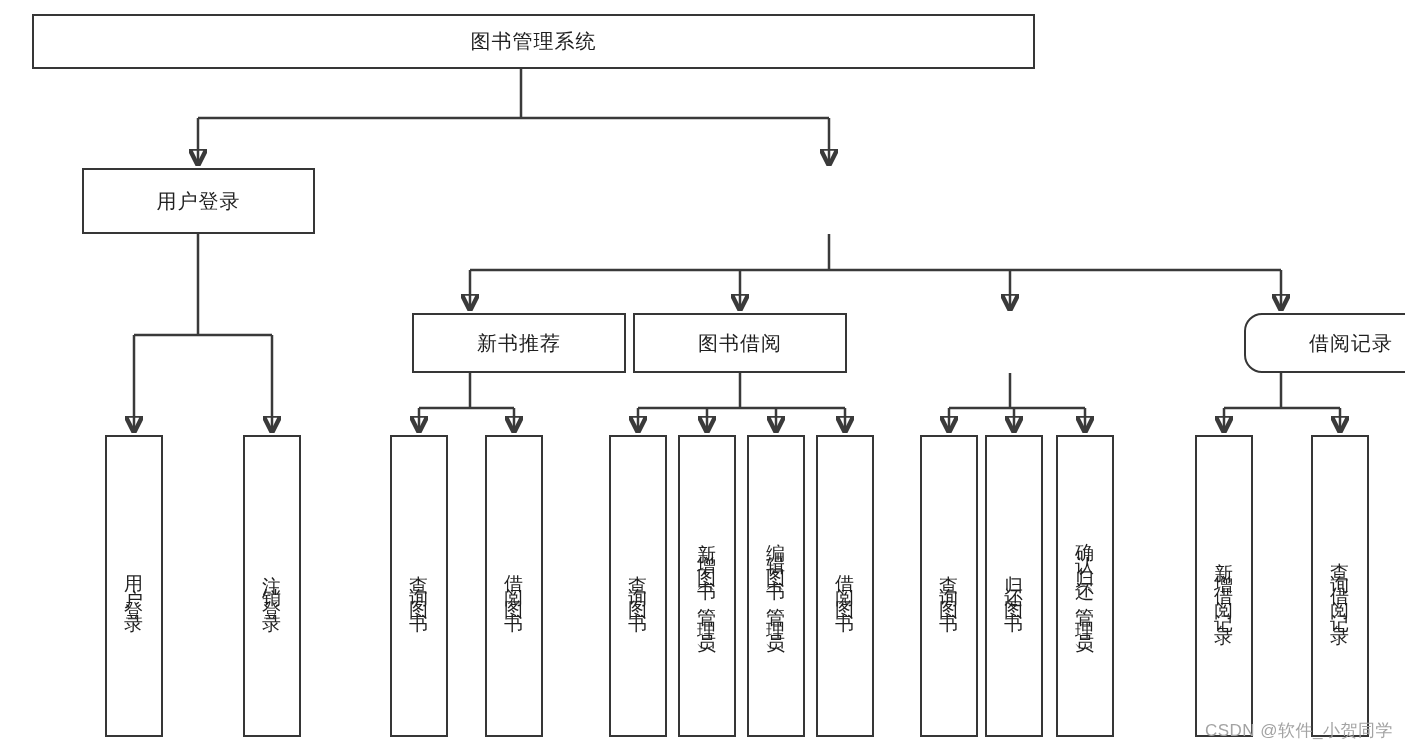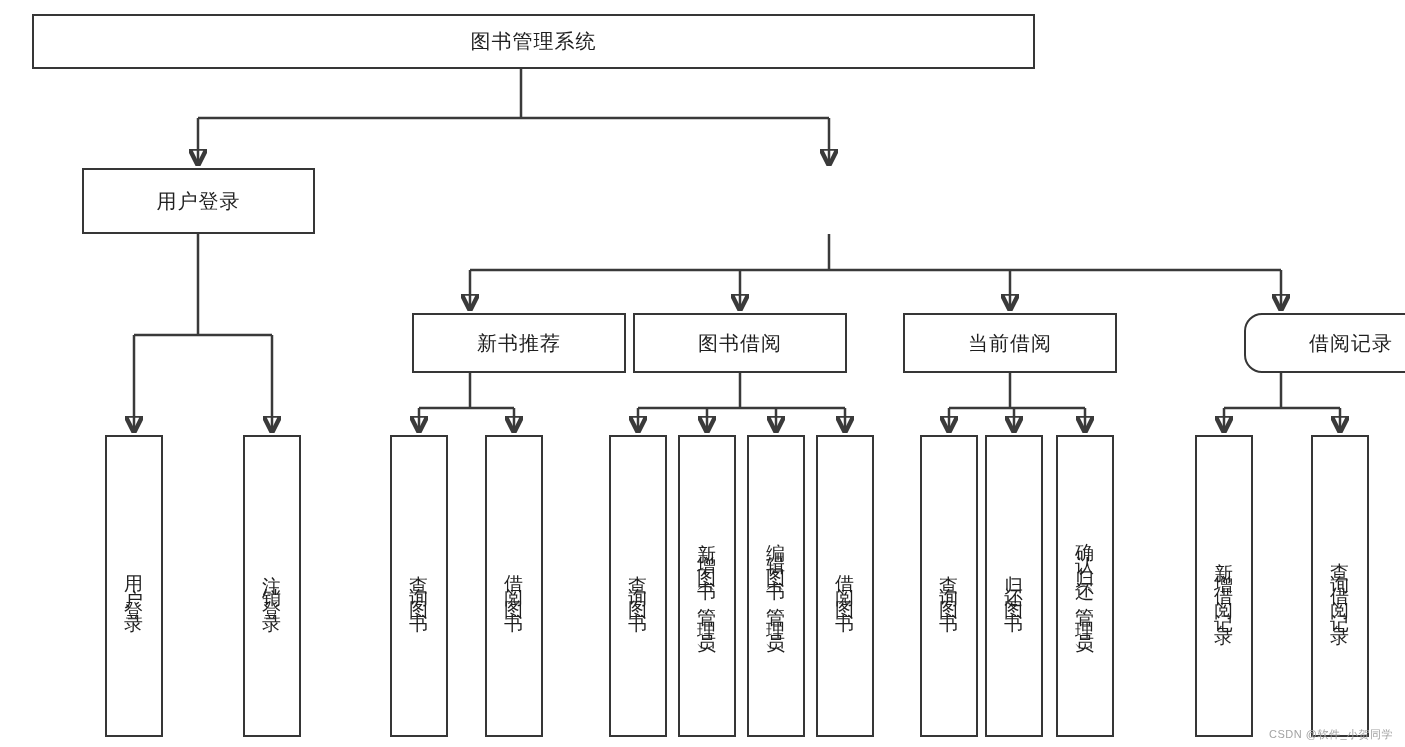--- a/index.html
+++ b/index.html
@@ -53,21 +53,21 @@
     text-orientation: mixed;
     font-size: 19px;
     letter-spacing: 0.68em;
     line-height: 1;
     white-space: nowrap;
   }
   .watermark {
     position: absolute;
     right: 12px;
     bottom: 5px;
-    font-size: 11px;
+    font-size: 17px;
     color: #a3a3a3;
     letter-spacing: 0.5px;
     user-select: none;
   }
 </style>
 </head>
 <body>
 
 <div class="canvas">
 
@@ -126,23 +126,20 @@
   <div class="node lvl2" style="left:82px;width:233px;">
     <span>用户登录</span>
   </div>
 
   <div class="node lvl3" style="left:367px;margin-left:45px;">
     <span>新书推荐</span>
   </div>
   <div class="node lvl3" style="left:633px;">
     <span>图书借阅</span>
   </div>
-  <div class="node lvl3" style="left:903px;">
-    <span>当前借阅</span>
-  </div>
   <div class="node lvl3" style="left:1244px;border-radius:18px;">
     <span>借阅记录</span>
   </div>
 
   <div class="node leaf" style="left:105px;">
     <span class="vtext">用户登录</span>
   </div>
   <div class="node leaf" style="left:243px;">
     <span class="vtext">注销登录</span>
   </div>

